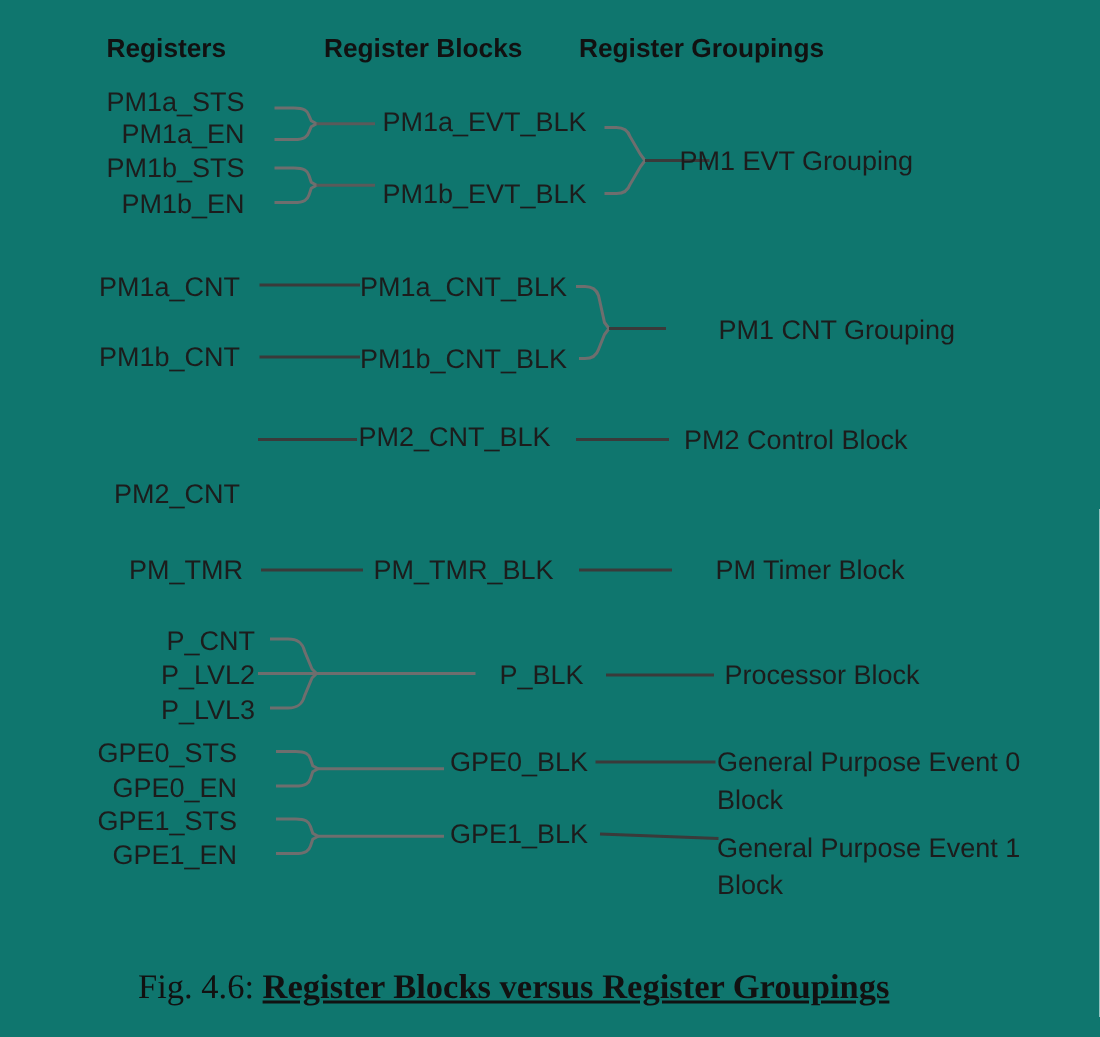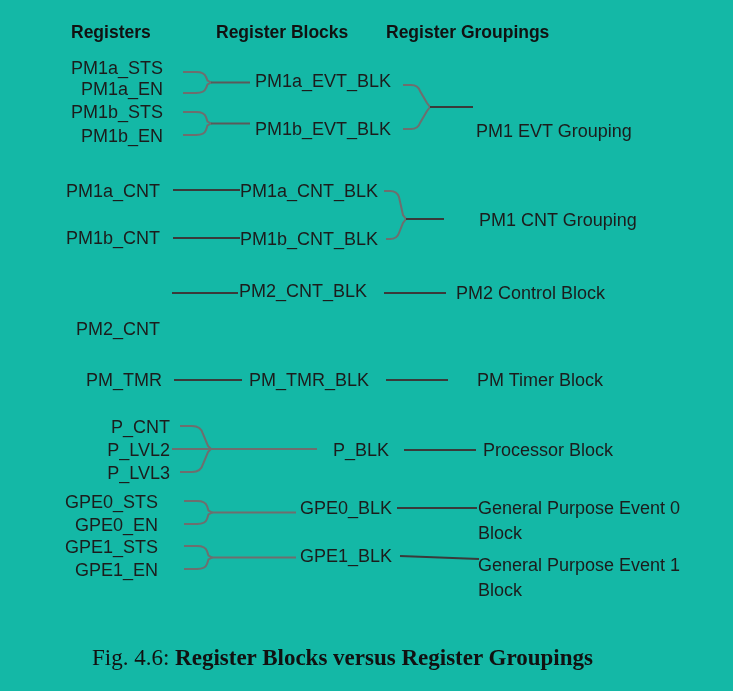--- a/index.html
+++ b/index.html
@@ -1,19 +1,19 @@
 <!DOCTYPE html>
 <html><head>
 <meta charset="utf-8">
 <style>
   html,body{margin:0;padding:0;background:#ffffff;}
   .figure{
     position:relative;
     width:733px;height:691px;
-    background:#14b8a6;
+    background:#0f766e;
     font-family:"Liberation Sans",sans-serif;
     color:#1c1c1c;
     overflow:hidden;
   }
   .conn{position:absolute;left:0;top:0;pointer-events:none;}
   .lbl{
     position:absolute;
     white-space:nowrap;
     font-size:18px;
     line-height:18px;
@@ -36,21 +36,21 @@
   }
   .caption{
     position:absolute;
     left:92px;top:645px;
     font-family:"Liberation Serif",serif;
     font-size:23px;
     line-height:25px;
     color:#111111;
     white-space:nowrap;
   }
-  .caption .bold{font-weight:bold;}
+  .caption .bold{font-weight:bold;text-decoration:underline;}
 </style>
 </head>
 <body>
 
 <div class="figure">
 
   <svg class="conn" width="733" height="691" viewBox="0 0 733 691">
     <g fill="none" stroke-width="2">
 
       <path d="M183,72 H196 C203,72 205,74 206,77 L207.5,80.5 L211,82.5 L207.5,84.5 L206,88 C205,91 203,93 196,93 H183" stroke="#6e6e6e"></path>
@@ -111,21 +111,21 @@
   <span class="lbl" style="left:255px;top:72px;">PM1a_EVT_BLK</span>
   <span class="lbl" style="left:255px;top:120px;">PM1b_EVT_BLK</span>
   <span class="lbl" style="left:240px;top:182px;">PM1a_CNT_BLK</span>
   <span class="lbl" style="left:240px;top:230px;">PM1b_CNT_BLK</span>
   <span class="lbl" style="left:239px;top:282px;">PM2_CNT_BLK</span>
   <span class="lbl" style="left:249px;top:371px;">PM_TMR_BLK</span>
   <span class="lbl" style="left:333px;top:441px;">P_BLK</span>
   <span class="lbl" style="left:300px;top:499px;">GPE0_BLK</span>
   <span class="lbl" style="left:300px;top:547px;text-align:right;">GPE1_BLK</span>
 
-  <span class="lbl" style="left:476px;top:98px;margin-top:24px;">PM1 EVT Grouping</span>
+  <span class="lbl" style="left:453px;top:98px;">PM1 EVT Grouping</span>
   <span class="lbl" style="left:455px;top:211px;margin-left:24px;">PM1 CNT Grouping</span>
   <span class="lbl" style="left:456px;top:284px;">PM2 Control Block</span>
   <span class="lbl" style="left:457px;top:371px;margin-left:20px;">PM Timer Block</span>
   <span class="lbl" style="left:483px;top:441px;">Processor Block</span>
 
   <div class="grp-multi" style="left:478px;top:496px;">
     <div>General Purpose Event 0</div>
     <div>Block</div>
   </div>
   <div class="grp-multi" style="left:478px;top:553px;">

